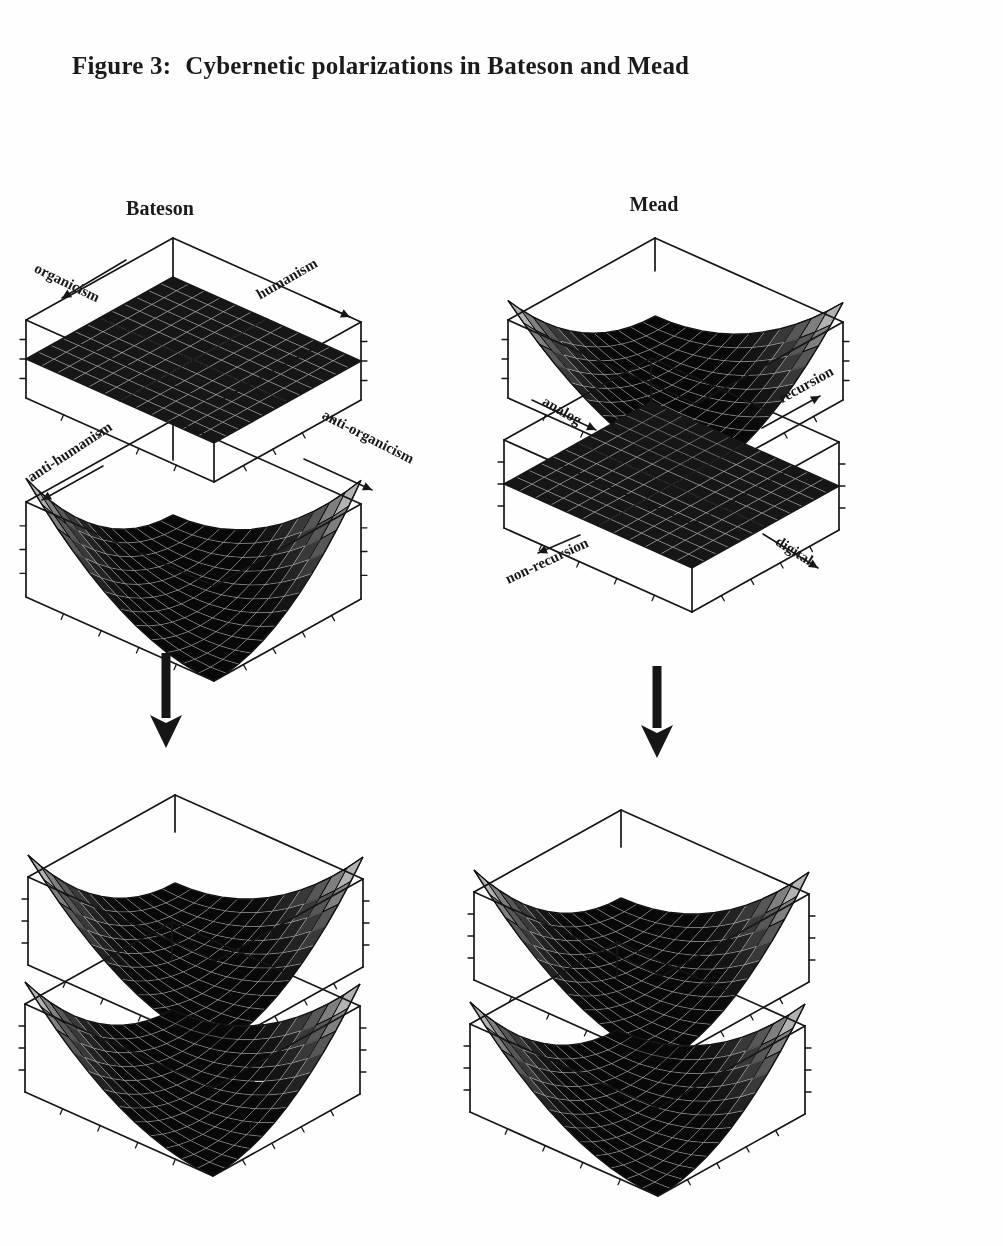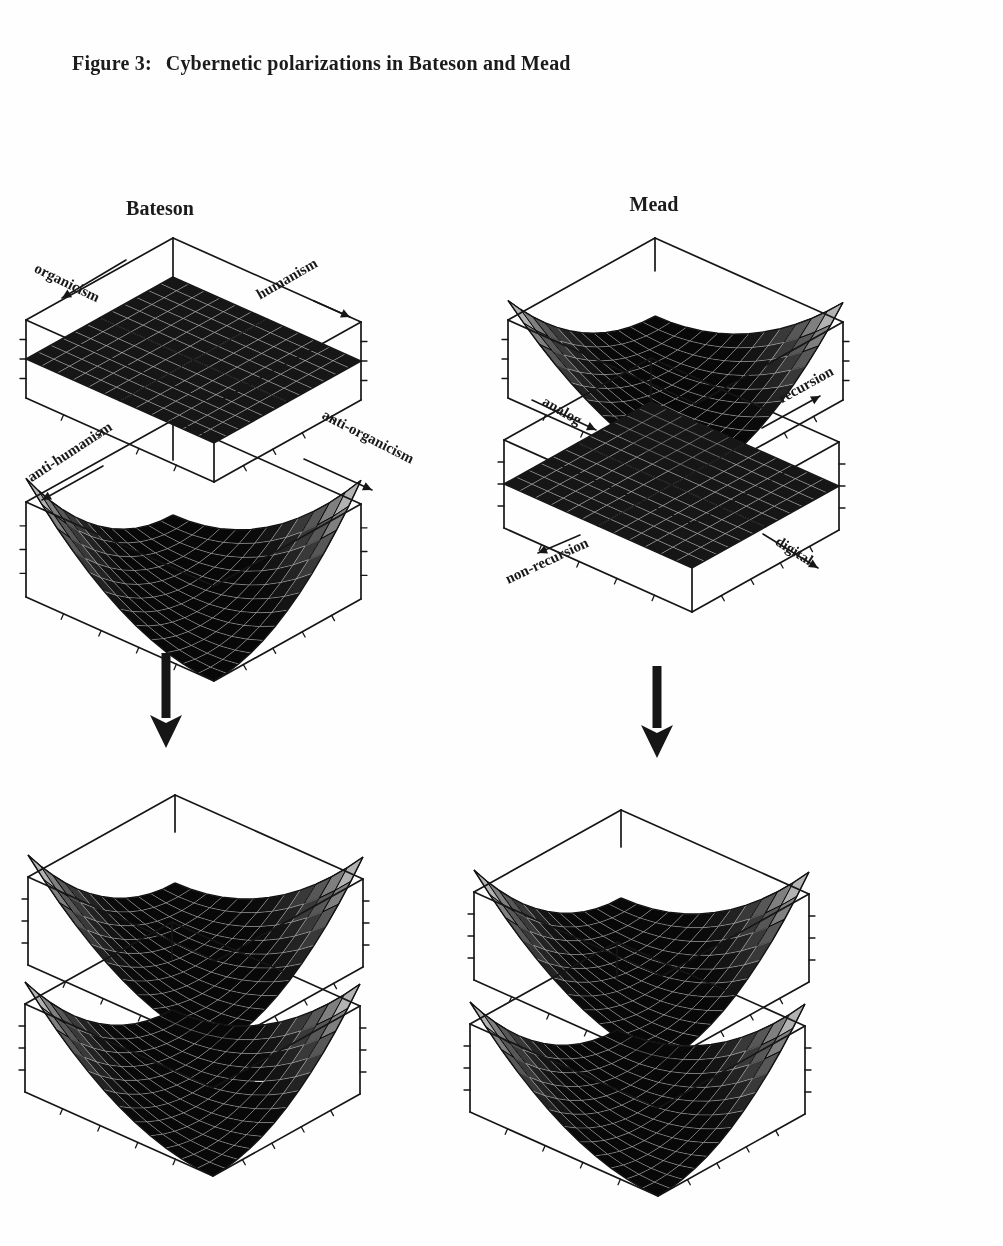--- a/index.html
+++ b/index.html
@@ -1,21 +1,21 @@
 <!DOCTYPE html>
 <html><head>
 <meta charset="utf-8">
 <style>
   html,body{margin:0;padding:0;background:#ffffff;}
   .page{
     position:relative; width:1003px; height:1246px; background:#fefefe;
     font-family:"Liberation Serif", serif; color:#1b1b1b; overflow:hidden;
   }
   .fig-caption{
-    position:absolute; left:72px; top:52px; font-size:20px; font-weight:bold;
+    position:absolute; left:72px; top:52px; font-size:25px; font-weight:bold;
     letter-spacing:0.2px; white-space:nowrap;
   }
   .fig-caption .title-text{ margin-left:14px; }
   .panel-heading{
     position:absolute; transform:translate(-50%,-50%);
     font-size:20px; font-weight:bold; white-space:nowrap;margin-top:12px;
   }
   .axis-label{
     position:absolute; font-size:15px; font-weight:bold; white-space:nowrap;
     color:#181818;

